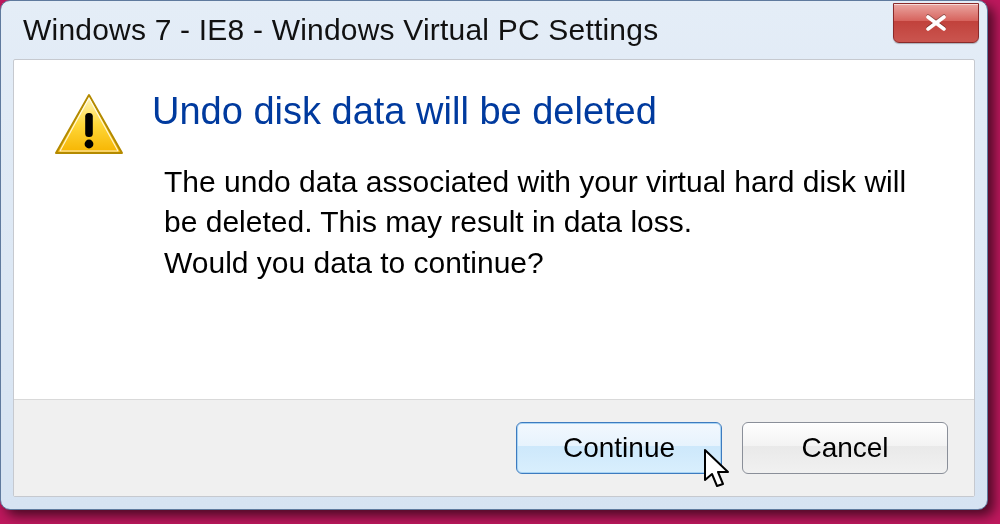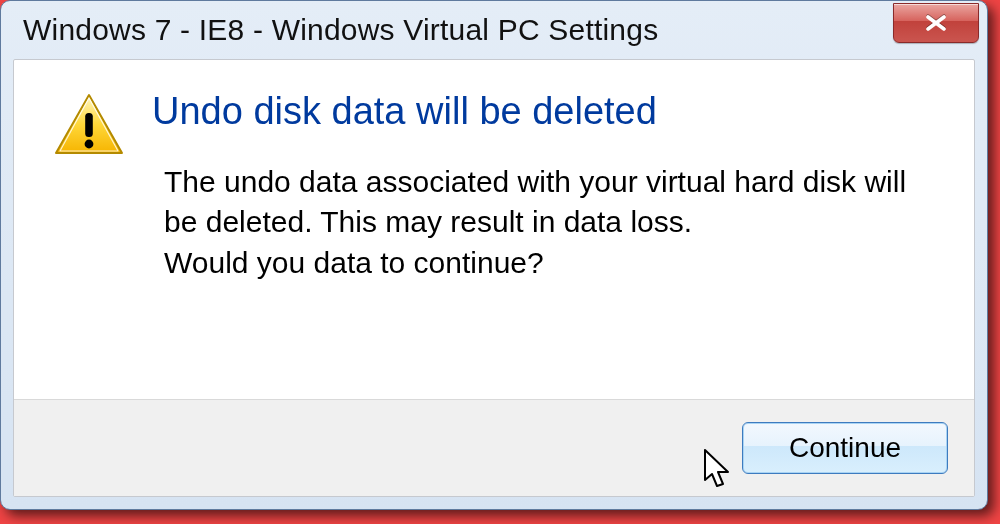--- a/index.html
+++ b/index.html
@@ -5,21 +5,21 @@
   * { box-sizing: border-box; }
   html, body {
     margin: 0; padding: 0;
     width: 1000px; height: 524px;
     background: #000;
     font-family: "Segoe UI", Tahoma, sans-serif;
     overflow: hidden;
   }
   .stage {
     width: 1000px; height: 524px;
-    background: #ef4444;
+    background: #be185d;
     position: relative;
   }
   .dialog-wrap {
     position: absolute;
     left: 0; top: 0;
     width: 988px;
     height: 510px;
     filter: drop-shadow(6px 6px 6px rgba(0,0,0,0.6));
   }
   .dialog {
@@ -198,20 +198,21 @@
             <h1 class="heading">Undo disk data will be deleted</h1>
             <p class="body-text">
               <span>The undo data associated with your virtual hard disk will be deleted. This may result in data loss.</span><br>
               <span>Would you data to continue?</span>
             </p>
           </div>
         </div>
 
         <div class="button-row">
           <div class="btn default">Continue</div>
+          <div class="btn">Cancel</div>
 
           <svg class="cursor" viewBox="0 0 34 46">
             <path d="M3 2 L3 32 L10 26 L15 38 L21 36 L16 24 L26 24 Z" fill="#fff" stroke="#000" stroke-width="2" stroke-linejoin="round"></path>
           </svg>
         </div>
 
       </div>
 
     </div>
   </div>

